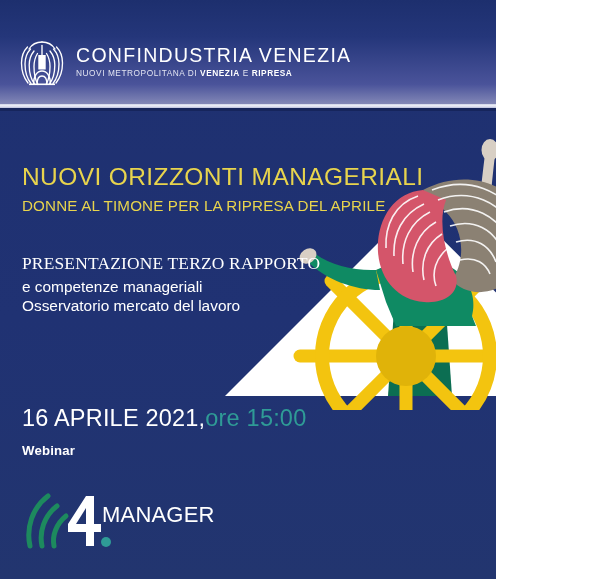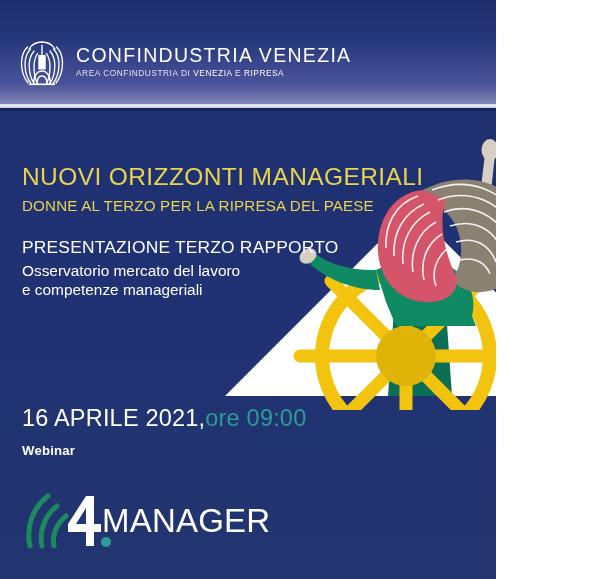--- a/index.html
+++ b/index.html
@@ -32,59 +32,59 @@
   .conf-mark{position:absolute;left:0;top:0;width:52px;height:52px;}
   .conf-text{position:absolute;left:60px;top:8px;}
   .conf-name{
     font-size:19.5px;letter-spacing:1.3px;color:#ffffff;
     font-weight:400;line-height:1;white-space:nowrap;
   }
   .conf-sub{
     margin-top:3px;font-size:8.3px;letter-spacing:.55px;
     color:#e2e4f2;white-space:nowrap;line-height:1;
   }
-  .conf-sub b{font-weight:400;color:#ffffff;}
+  .conf-sub b{font-weight:700;color:#ffffff;}
 
   
   .illus{position:absolute;left:180px;top:120px;width:420px;height:290px;}
 
   
   .txt-block{position:absolute;left:22px;top:120px;width:400px;}
   .t-main{
     font-size:24.5px;letter-spacing:.4px;color:#e8d44d;
     line-height:1.1;white-space:nowrap;font-weight:400;margin-top:44px;
   }
   .t-sub{
     margin-top:7px;font-size:15.2px;letter-spacing:.15px;
     color:#e8d44d;line-height:1.1;white-space:nowrap;font-weight:400;
   }
   .t-pres{
-    margin-top:22px;font-size:17.4px;letter-spacing:.2px;
-    color:#ffffff;line-height:1.15;white-space:nowrap;font-weight:400;
+    margin-top:38px;font-size:17.4px;letter-spacing:.2px;
+    color:#ffffff;line-height:1.15;white-space:nowrap;font-weight:400;font-family:Liberation Serif, serif;
   }
   .t-oss{
     margin-top:4px;font-size:15.4px;color:#ffffff;
     line-height:1.28;font-weight:400;
   }
 
   
   .date-block{position:absolute;left:22px;top:406px;width:420px;}
   .date-line{white-space:nowrap;line-height:1.1;}
   .date-main{font-size:23.5px;color:#ffffff;letter-spacing:.2px;text-align:right;}
   .date-time{font-size:23.5px;color:#2f9b96;letter-spacing:.2px;}
   .date-mode{
     margin-top:12px;font-size:13.2px;color:#ffffff;
     letter-spacing:.2px;line-height:1.1;font-weight:bold;
   }
 
   
   .fm-logo{position:absolute;left:20px;top:488px;width:220px;height:66px;}
   .fm-word{
     position:absolute;left:82px;top:16px;
-    font-size:33px;letter-spacing:.2px;color:#ffffff;
+    font-size:22px;letter-spacing:.2px;color:#ffffff;
     font-weight:400;line-height:1;white-space:nowrap;
   }
 </style>
 </head>
 <body>
 
 <div class="poster">
 
   <div class="header-band"></div>
   <div class="header-rule"></div>
@@ -111,21 +111,21 @@
       <g fill="none" stroke="#ffffff" stroke-width="1.35">
         <path d="M17.5 46.5 C17.5 38 21 33 26 33 C31 33 34.5 38 34.5 46.5"></path>
         <path d="M21 46.8 C21 41 23 38 26 38 C29 38 31 41 31 46.8"></path>
       </g>
       <g fill="#ffffff">
         <rect x="13" y="45.5" width="26" height="1.6"></rect>
       </g>
     </svg>
     <div class="conf-text">
       <div class="conf-name">CONFINDUSTRIA VENEZIA</div>
-      <div class="conf-sub"><span>AREA CONFINDUSTRIA DI </span><b>VENEZIA</b><span> E </span><b>RIPRESA</b></div>
+      <div class="conf-sub"><span>NUOVI METROPOLITANA DI </span><b>VENEZIA</b><span> E </span><b>RIPRESA</b></div>
     </div>
   </div>
 
   <svg class="illus" viewBox="0 0 420 290">
 
     <polygon points="232,89 420,276 45,276" fill="#ffffff"></polygon>
 
     <path d="M214 190 L266 190 L272 276 L208 276 Z" fill="#0c6e52"></path>
 
     <g>
@@ -171,30 +171,30 @@
       <path d="M258 80 C290 68 322 82 334 110"></path>
       <path d="M264 92 C292 82 318 96 328 120"></path>
       <path d="M270 106 C294 98 314 110 322 130"></path>
       <path d="M276 122 C296 116 310 126 316 142"></path>
       <path d="M280 140 C296 136 306 144 310 154"></path>
     </g>
   </svg>
 
   <div class="txt-block">
     <div class="t-main">NUOVI ORIZZONTI MANAGERIALI</div>
-    <div class="t-sub">DONNE AL TERZO PER LA RIPRESA DEL PAESE</div>
+    <div class="t-sub">DONNE AL TIMONE PER LA RIPRESA DEL APRILE</div>
     <div class="t-pres">PRESENTAZIONE TERZO RAPPORTO</div>
     <div class="t-oss">
+      <div>e competenze manageriali</div>
       <div>Osservatorio mercato del lavoro</div>
-      <div>e competenze manageriali</div>
     </div>
   </div>
 
   <div class="date-block">
-    <div class="date-line"><span class="date-main">16 APRILE 2021,</span><span class="date-time">ore 09:00</span></div>
+    <div class="date-line"><span class="date-main">16 APRILE 2021,</span><span class="date-time">ore 15:00</span></div>
     <div class="date-mode">Webinar</div>
   </div>
 
   <div class="fm-logo">
     <svg viewBox="0 0 220 66" width="220" height="66">
       <g fill="none" stroke="#1d8a5e" stroke-width="5" stroke-linecap="round">
         <path d="M10 58 C6 40 12 20 28 8"></path>
         <path d="M22 58 C19 44 24 28 37 18"></path>
         <path d="M34 58 C32 48 36 36 46 28"></path>
       </g>

